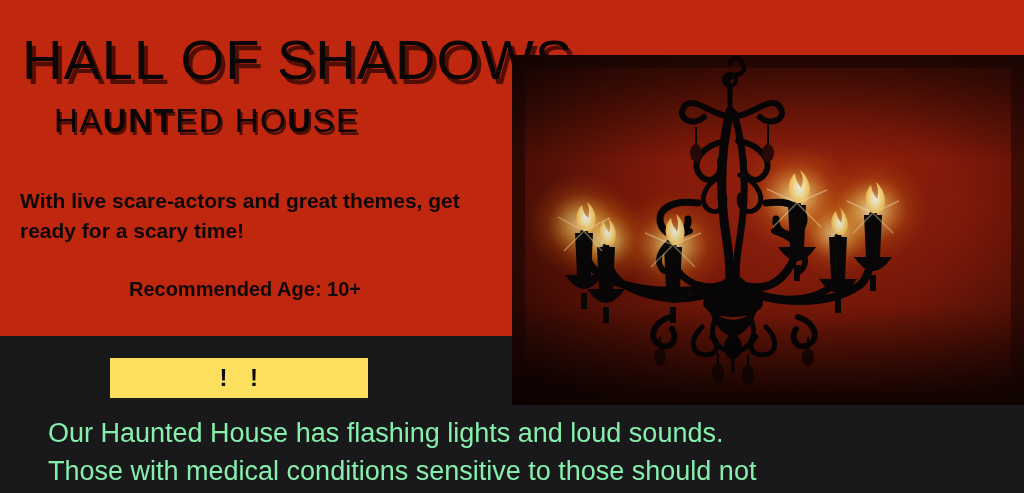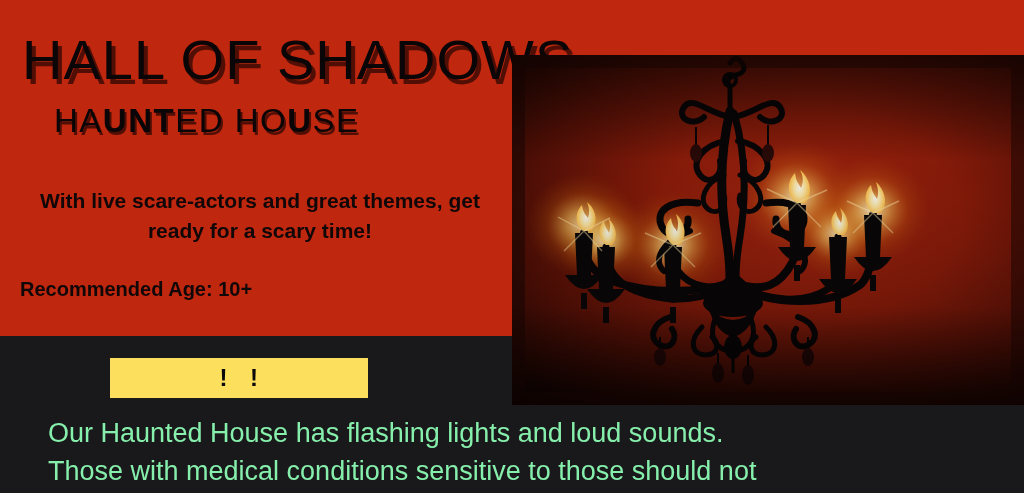--- a/index.html
+++ b/index.html
@@ -64,32 +64,31 @@
     white-space: nowrap;
   }
   .subtitle .hv { font-weight: 900; margin-top: 17px; }
 
   
   .tagline {
     position: absolute;
     left: 20px;
     top: 186px;
     width: 480px;
-    text-align: center;
     font-size: 21px;
     font-weight: 700;
     line-height: 1.45;
     color: #100708;
   }
   .age {
     position: absolute;
     left: 20px;
     top: 278px;
     width: 450px;
-    text-align: left;
+    text-align: center;
     font-size: 20px;
     font-weight: 700;
     color: #100708;
   }
 
   
   .caution-box {
     position: absolute;
     left: 110px;
     top: 358px;

